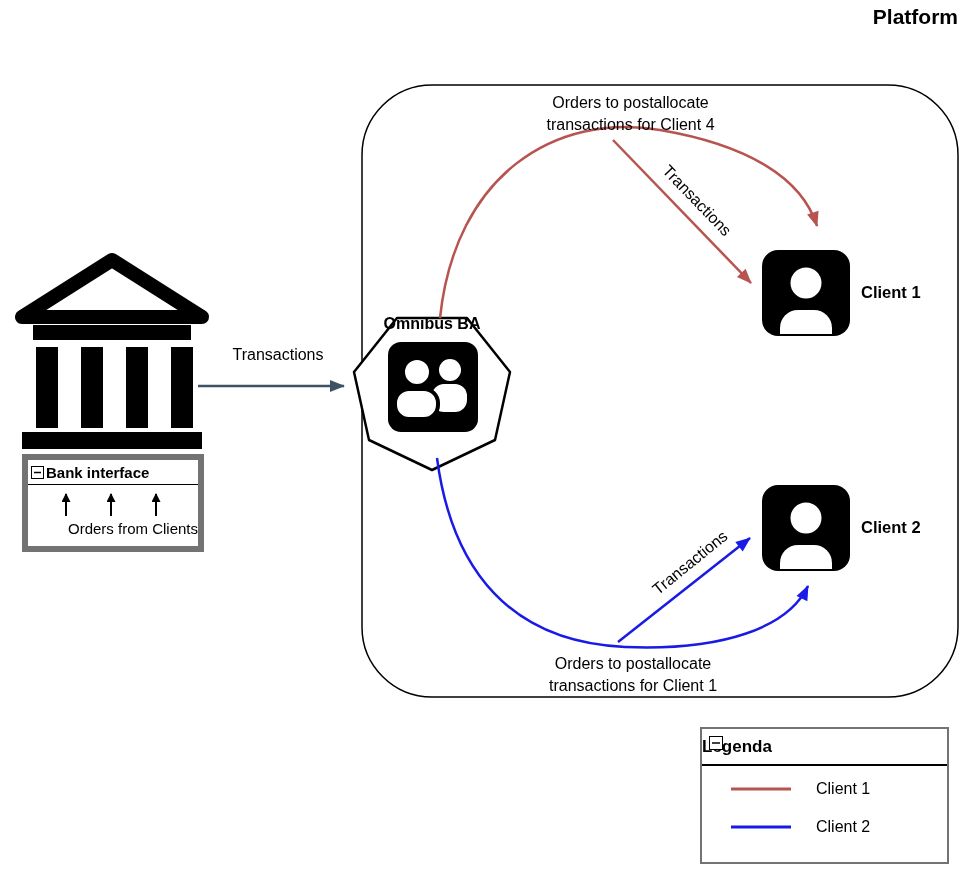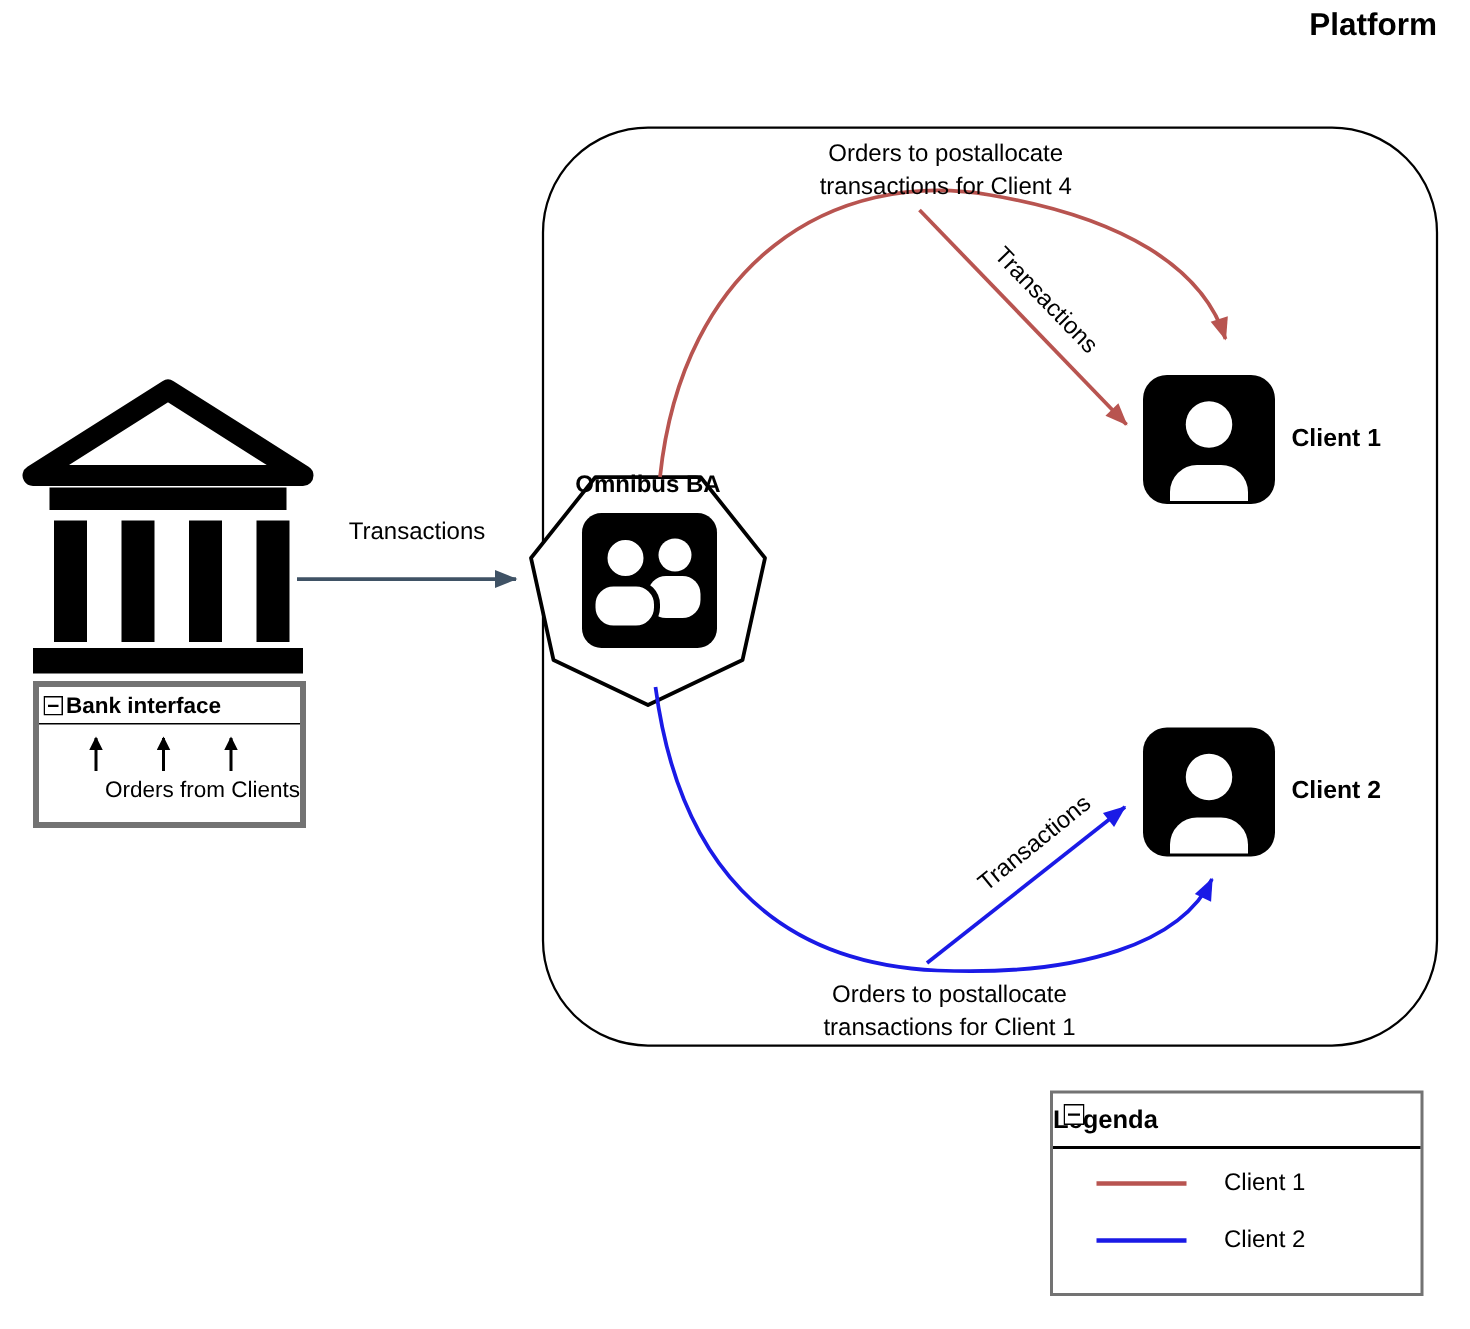--- a/index.html
+++ b/index.html
@@ -20,21 +20,21 @@
   .title-bank { left: 18px; top: 203px; width: 188px; font-size: 26px; }
   .lbl-bank-transactions { left: 200px; top: 344px; width: 156px; }
   .lbl-omnibus { left: 352px; top: 277px; width: 160px; margin-top: 36px; }
   .lbl-client1 { left: 861px; top: 282px; width: 110px; font-size: 16.5px; }
   .lbl-client2 { left: 861px; top: 517px; width: 110px; font-size: 16.5px; }
   .lbl-orders1 { left: 488px; top: 92px; width: 285px; line-height: 22px; }
   .lbl-orders2 { left: 488px; top: 653px; width: 290px; line-height: 22px; }
   .lbl-trans1 { left: 622px; top: 190px; width: 150px; transform: rotate(46deg); }
   .lbl-trans2 { left: 615px; top: 552px; width: 150px; transform: rotate(-39deg); }
 
-  .panel { position: absolute; background: #fff; border: 4px solid #737373; }
+  .panel { position: absolute; background: #fff; border: 6px solid #737373; }
   .bank-interface { left: 22px; top: 454px; width: 182px; height: 98px; }
   .panel-header { display: flex; align-items: center; border-bottom: 1px solid #000; height: 25px; padding-left: 3px; }
   .panel-header .ttl { font-weight: bold; font-size: 15px; margin-left: 2px; white-space: nowrap; }
   .bi-arrows { display: block; margin: 2px auto 0 auto; }
   .bi-caption { font-size: 15px; text-align: right; margin-top: 1px; white-space: nowrap; }
 
   .legend { left: 700px; top: 727px; width: 249px; height: 137px; border-width: 2px; }
   .legend-header { position: relative; height: 37px; border-bottom: 2px solid #000; }
   .legend-header .ttl { display: block; text-align: left; font-weight: bold; font-size: 17px; line-height: 35px; }
   .legend-header .collapse { position: absolute; left: 7px; top: 7px; }

